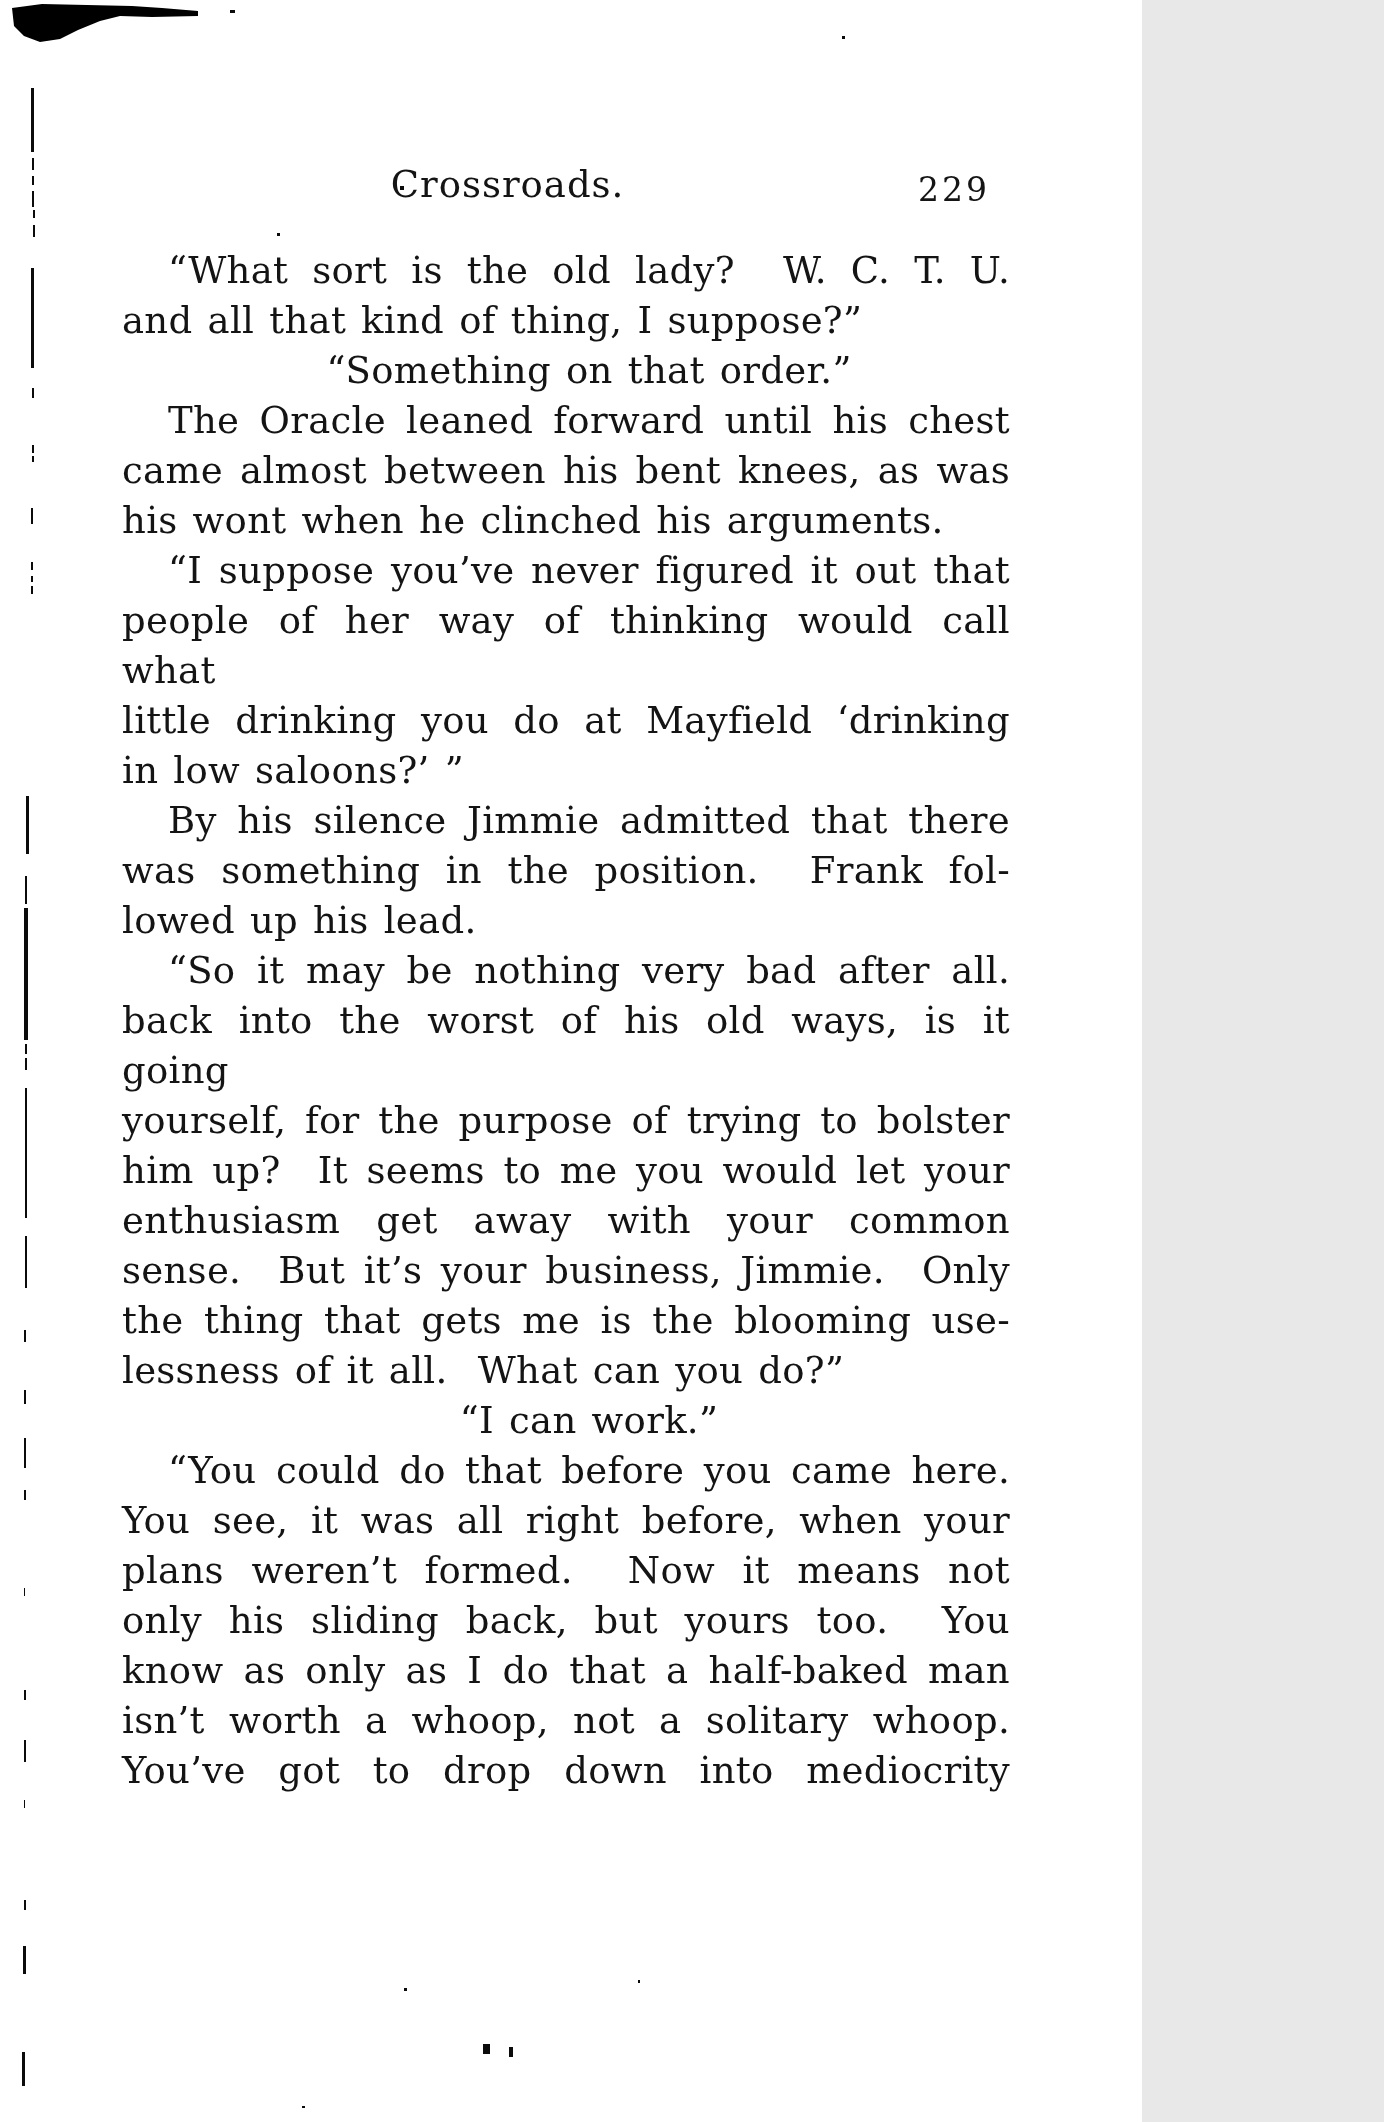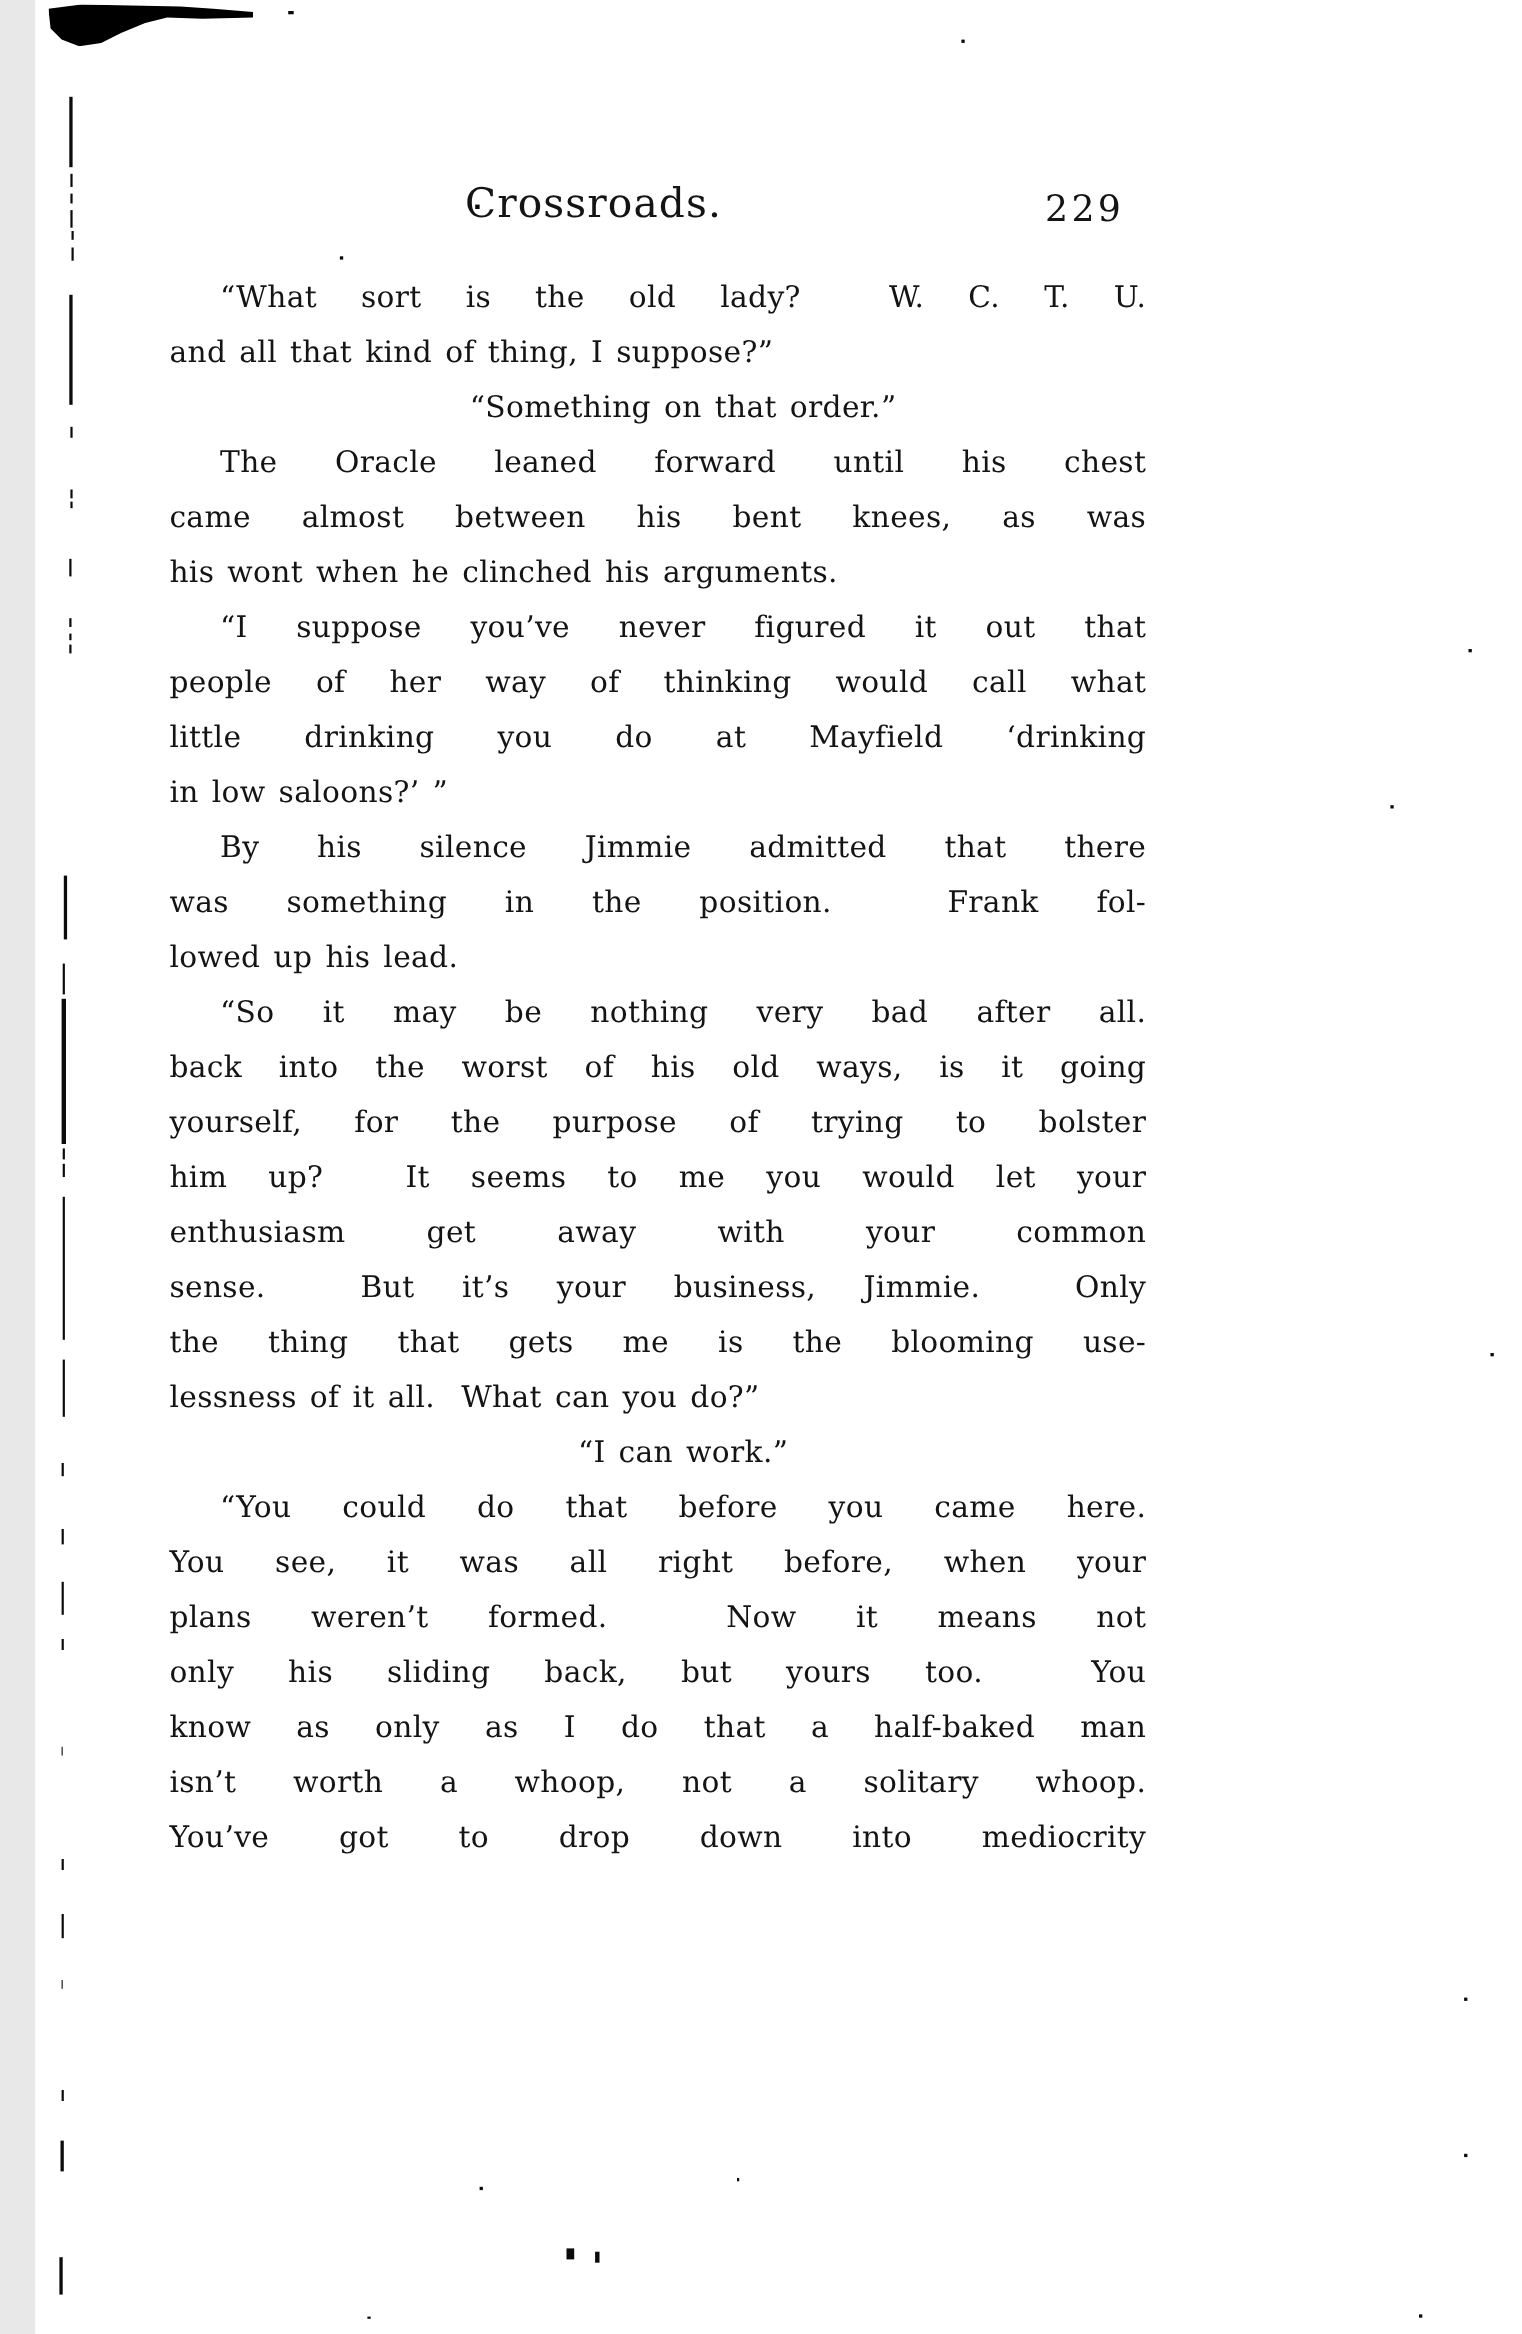--- a/index.html
+++ b/index.html
@@ -1,36 +1,35 @@
 <!DOCTYPE html>
 <html><head>
 <meta charset="utf-8">
 <style>
   html,body{margin:0;padding:0;background:#e8e8e8;}
   .page{
     position:relative;
-    width:1353px;height:2122px;
+    width:1142px;height:2122px;
     background:#ffffff;
     font-family:"DejaVu Serif", serif;
     color:#141414;
     overflow:hidden;
-    margin-left:32px;
   }
   .header{position:absolute;top:163px;left:120px;width:870px;height:52px;}
   .title{
     position:absolute;left:0;right:95px;top:0;
     text-align:center;font-size:37px;letter-spacing:1px;
   }
   .pagenum{
     position:absolute;right:0;top:7px;
     font-size:33px;letter-spacing:3px;
   }
   .body{
     position:absolute;top:246px;left:122px;width:888px;
-    font-size:27px;line-height:50px;
+    font-size:37px;line-height:50px;
     letter-spacing:0.3px;word-spacing:3px;
   }
   .line{white-space:pre-wrap;}
   .line.just{text-align:justify;text-align-last:justify;}
   .line.indent{text-indent:46px;text-align:center;}
   .corner-blob{
     position:absolute;left:12px;top:2px;width:186px;height:40px;background:#000;
     clip-path:polygon(0px 6px,30px 2px,120px 4px,150px 6px,186px 9px,186px 14px,
       140px 15px,108px 14px,88px 19px,66px 28px,48px 37px,28px 40px,12px 34px,2px 24px);
   }

